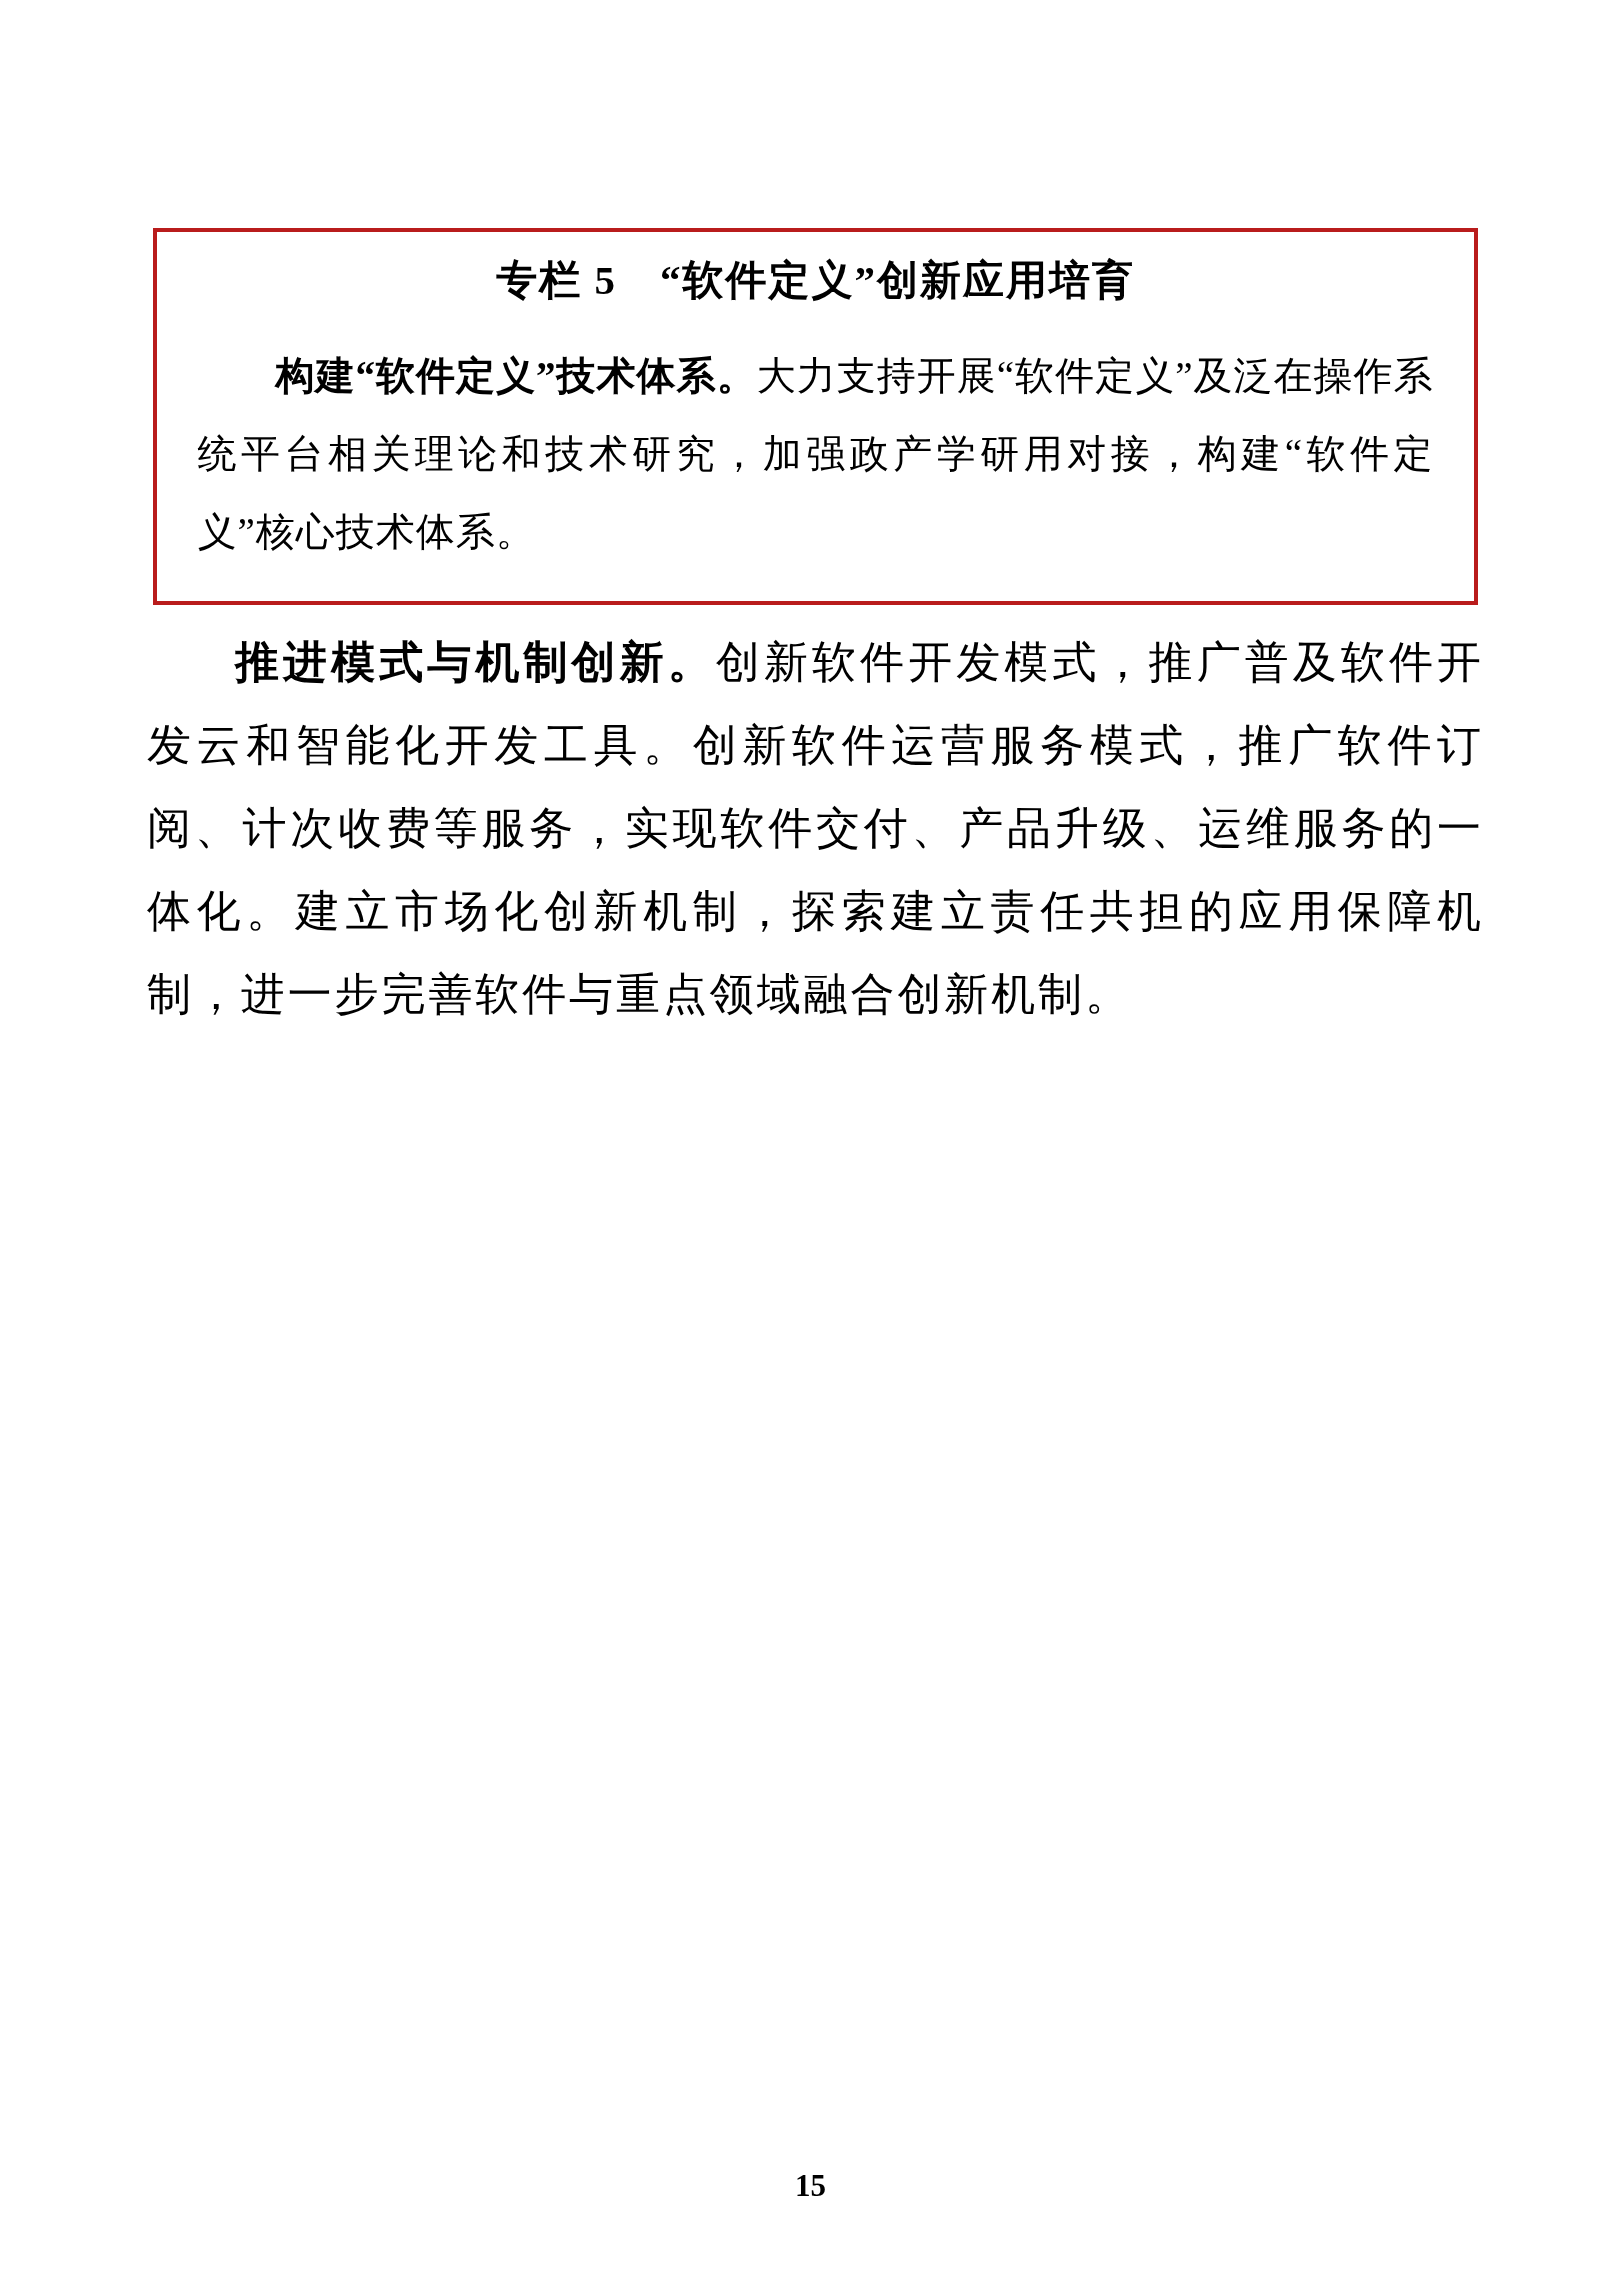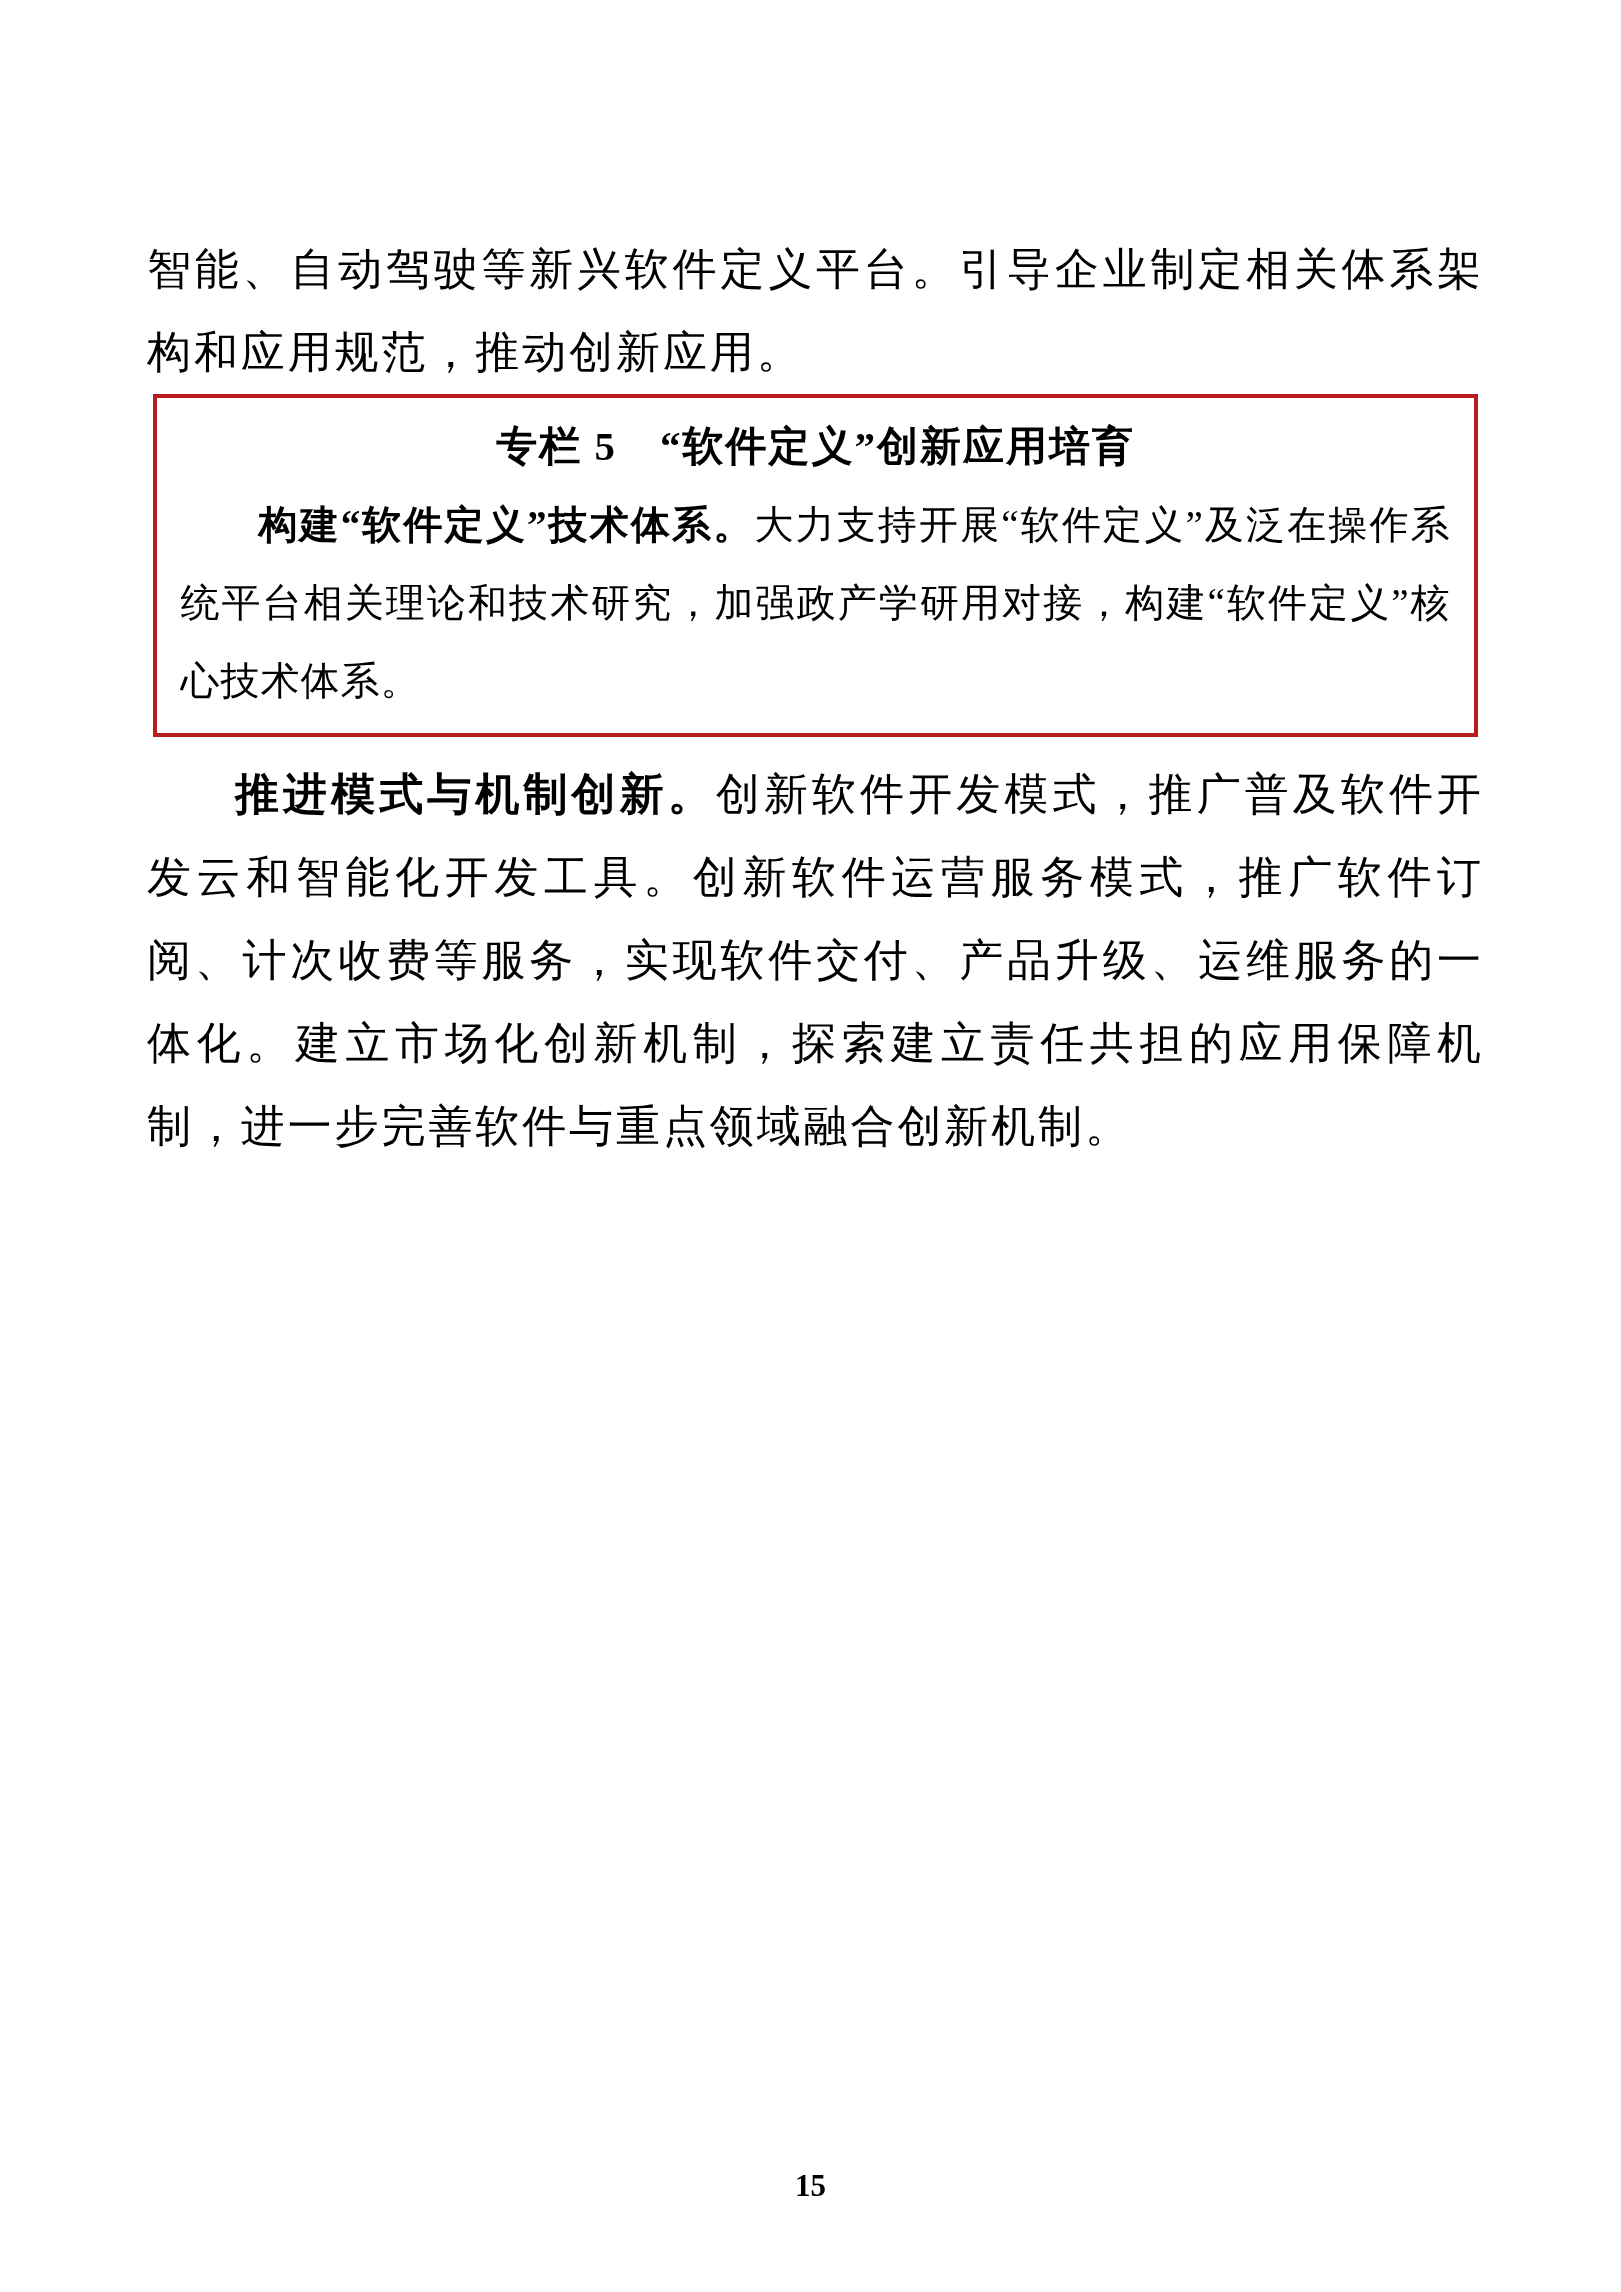--- a/index.html
+++ b/index.html
@@ -44,21 +44,21 @@
     line-height: 80px;
     letter-spacing: 2px;
     margin: 0;
   }
   .box-para {
     font-size: 39px;
     line-height: 78px;
     text-align: justify;
     text-indent: 2em;
     letter-spacing: 1px;
-    margin: 0;
+    margin: 17px;
   }
   .lead {
     font-weight: bold;
   }
   .main-para {
     text-indent: 2em;
   }
   .main-para.first {
     margin-top: 15.7px;
   }
@@ -72,21 +72,20 @@
     line-height: 35px;
     font-weight: bold;
   }
 </style>
 </head>
 <body>
 
 <div class="page">
   <div class="content">
 
-    <p class="para intro-para"><span>智能、自动驾驶等新兴软件定义平台。引导企业制定相关体系架构和应用规范，推动创新应用。</span></p>
 
     <div class="feature-box">
       <p class="box-title">专栏 5　“软件定义”创新应用培育</p>
 
       <p class="box-para"><span class="lead">构建“软件定义”技术体系。</span><span>大力支持开展“软件定义”及泛在操作系统平台相关理论和技术研究，加强政产学研用对接，构建“软件定义”核心技术体系。</span></p>
 
     </div>
 
     <p class="para main-para first"><span class="lead">推进模式与机制创新。</span><span>创新软件开发模式，推广普及软件开发云和智能化开发工具。创新软件运营服务模式，推广软件订阅、计次收费等服务，实现软件交付、产品升级、运维服务的一体化。建立市场化创新机制，探索建立责任共担的应用保障机制，进一步完善软件与重点领域融合创新机制。</span></p>
 

